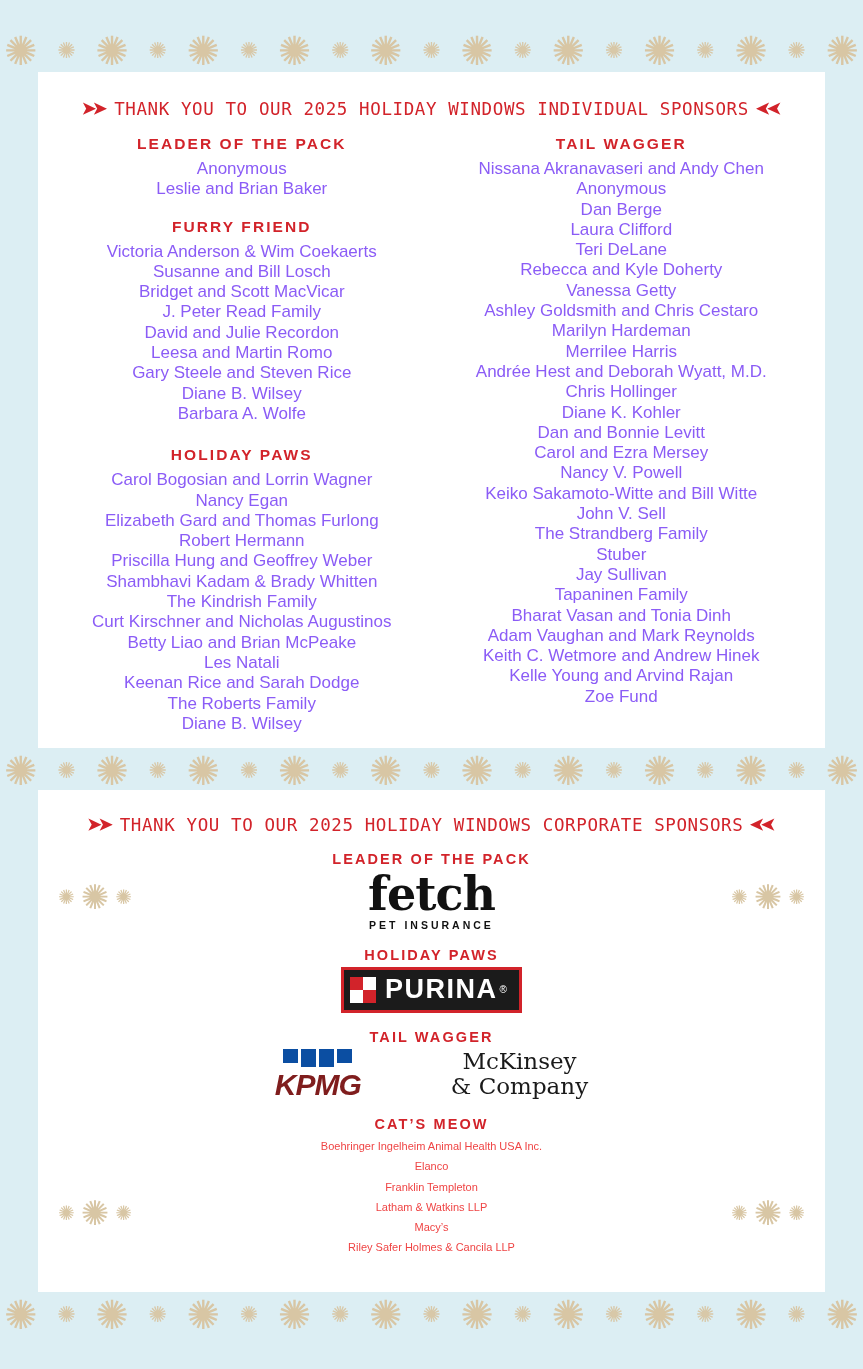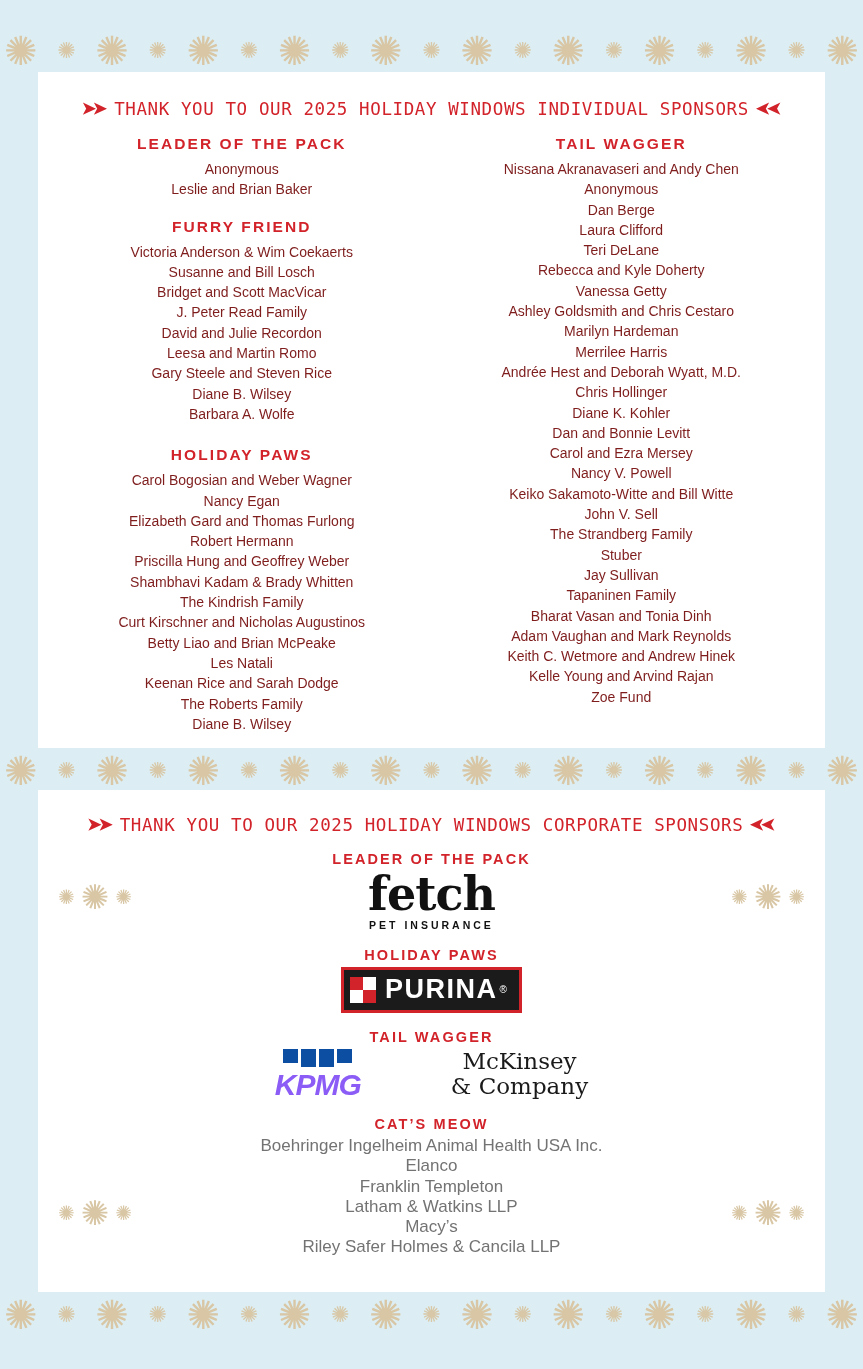--- a/index.html
+++ b/index.html
@@ -117,22 +117,22 @@
   .group { margin-bottom: 22px; }
   .group.tight { margin-bottom: 18px; }
 
   .name-list {
     list-style: none;
     margin: 0;
     padding: 0;
     text-align: center;
   }
   .name-list li {
-    font-size: 14px;
-    color: #7f1d1d;
+    font-size: 17px;
+    color: #8b5cf6;
     line-height: 20.3px;
     white-space: nowrap;
   }
 
   
   .corp-block { text-align: center; }
   .corp-cat {
     color: #d2232a;
     font-size: 14.5px;
     font-weight: bold;
@@ -227,41 +227,41 @@
   .kpmg-bars i:nth-child(1) { height: 14px; }
   .kpmg-bars i:nth-child(2) { height: 18px; }
   .kpmg-bars i:nth-child(3) { height: 18px; }
   .kpmg-bars i:nth-child(4) { height: 14px; }
   .kpmg-word {
     font-family: "Liberation Sans", sans-serif;
     font-weight: bold;
     font-style: italic;
     font-size: 30px;
     letter-spacing: -1px;
-    color: #8b5cf6;
+    color: #7f1d1d;
   }
 
   
   .logo-mck {
     font-family: "DejaVu Serif", serif;
     font-size: 23px;
     color: #1a1a1a;
     line-height: 1.12;
     text-align: center;
   }
 
   .corp-names {
     list-style: none;
     margin: 2px 0 0 0;
     padding: 0;
     text-align: center;
   }
   .corp-names li {
-    font-size: 17px;
-    color: #737373;
+    font-size: 11px;
+    color: #ef4444;
     line-height: 20.3px;
     white-space: nowrap;
   }
 
   
   .side-flakes {
     position: absolute;
     display: flex;
     align-items: center;
     gap: 6px;
@@ -331,21 +331,21 @@
             <li>Leesa and Martin Romo</li>
             <li>Gary Steele and Steven Rice</li>
             <li>Diane B. Wilsey</li>
             <li>Barbara A. Wolfe</li>
           </ul>
         </div>
 
         <div class="group">
           <div class="cat-title">HOLIDAY PAWS</div>
           <ul class="name-list">
-            <li>Carol Bogosian and Weber Wagner</li>
+            <li>Carol Bogosian and Lorrin Wagner</li>
             <li>Nancy Egan</li>
             <li>Elizabeth Gard and Thomas Furlong</li>
             <li>Robert Hermann</li>
             <li>Priscilla Hung and Geoffrey Weber</li>
             <li>Shambhavi Kadam &amp; Brady Whitten</li>
             <li>The Kindrish Family</li>
             <li>Curt Kirschner and Nicholas Augustinos</li>
             <li>Betty Liao and Brian McPeake</li>
             <li>Les Natali</li>
             <li>Keenan Rice and Sarah Dodge</li>

